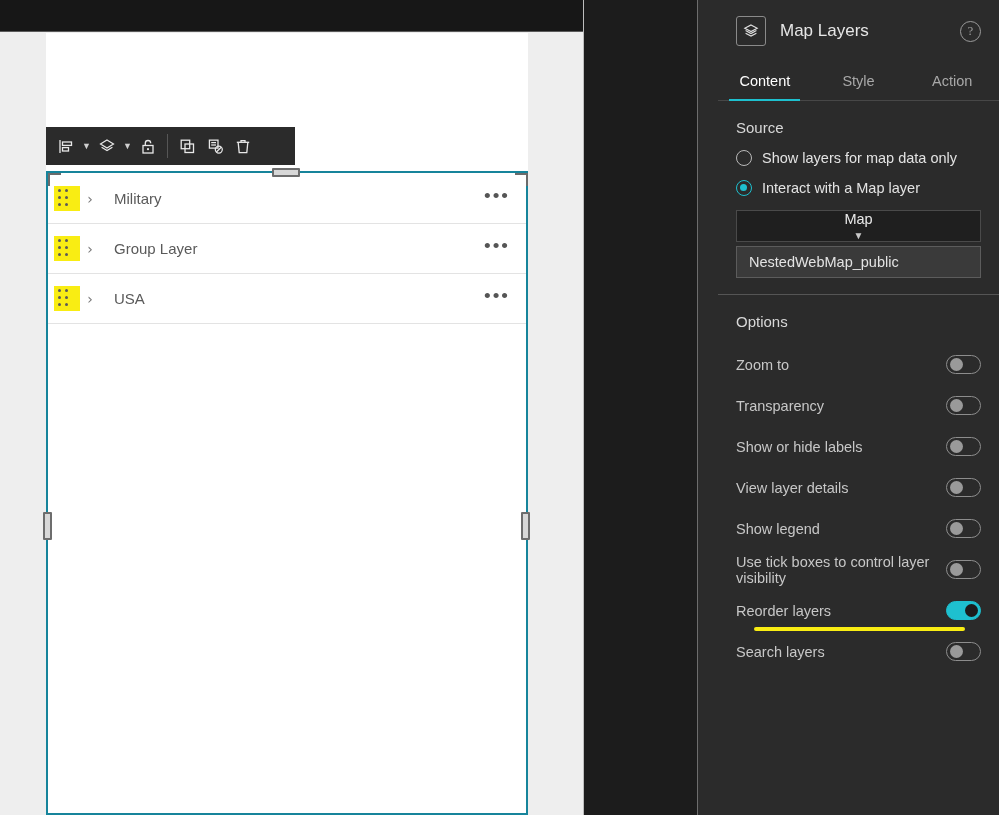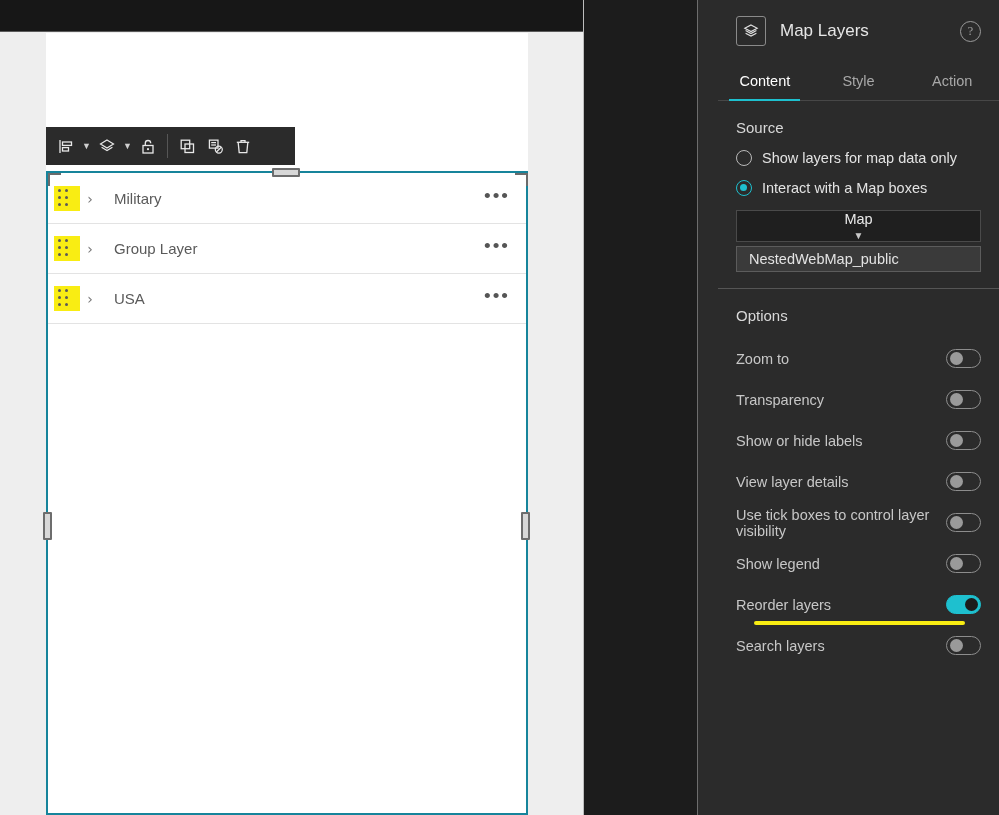--- a/index.html
+++ b/index.html
@@ -152,21 +152,21 @@
   .select-box {
     height: 32px; background: #1f1f1f; border: 1px solid #4a4a4a;
     display: flex; align-items: center; padding: 0 10px;
     color: #eaeaea; font-size: 14.5px; margin: 8px 0 4px 0; flex-direction: column;
   }
   .select-box .sv { flex: 1; }
   .select-caret { color: #c9c9c9; font-size: 10px; }
 
   .sub-label { color: #b4b4b4; font-size: 14px; margin: 14px 0 8px 0; }
   .chip {
-    height: 26px; background: #3a3a3a; border: 1px solid #5c5c5c;
+    height: 32px; background: #3a3a3a; border: 1px solid #5c5c5c;
     display: flex; align-items: center; padding: 0 12px;
     color: #e3e3e3; font-size: 14.5px;
   }
 
   .divider { height: 1px; background: #555; margin: 0; }
 
   .opt-row {
     display: flex; align-items: center; min-height: 41px;
     padding: 3px 0; position: relative;
   }
@@ -328,21 +328,21 @@
 
     <div class="section">
       <div class="sec-title">Source</div>
 
       <div class="radio-row">
         <span class="radio"></span>
         <span class="radio-label">Show layers for map data only</span>
       </div>
       <div class="radio-row">
         <span class="radio on"></span>
-        <span class="radio-label">Interact with a Map boxes</span>
+        <span class="radio-label">Interact with a Map layer</span>
       </div>
 
       <div class="select-box">
         <span class="sv">Map</span>
         <span class="select-caret">▼</span>
       </div>
 
       <div class="chip">
         <span>NestedWebMap_public</span>
       </div>
@@ -371,27 +371,27 @@
             <span class="knob"></span>
           </span>
       </div>
       <div class="opt-row">
         <span class="opt-label">View layer details</span>
         <span class="toggle">
             <span class="knob"></span>
           </span>
       </div>
       <div class="opt-row">
+        <span class="opt-label">Show legend</span>
+        <span class="toggle">
+            <span class="knob"></span>
+          </span>
+      </div>
+      <div class="opt-row">
         <span class="opt-label">Use tick boxes to control layer visibility</span>
-        <span class="toggle">
-            <span class="knob"></span>
-          </span>
-      </div>
-      <div class="opt-row">
-        <span class="opt-label">Show legend</span>
         <span class="toggle">
             <span class="knob"></span>
           </span>
       </div>
       <div class="opt-row">
         <span class="opt-label">Reorder layers</span>
         <span class="toggle on">
             <span class="knob"></span>
           </span>
         <span class="hl-underline"></span>

